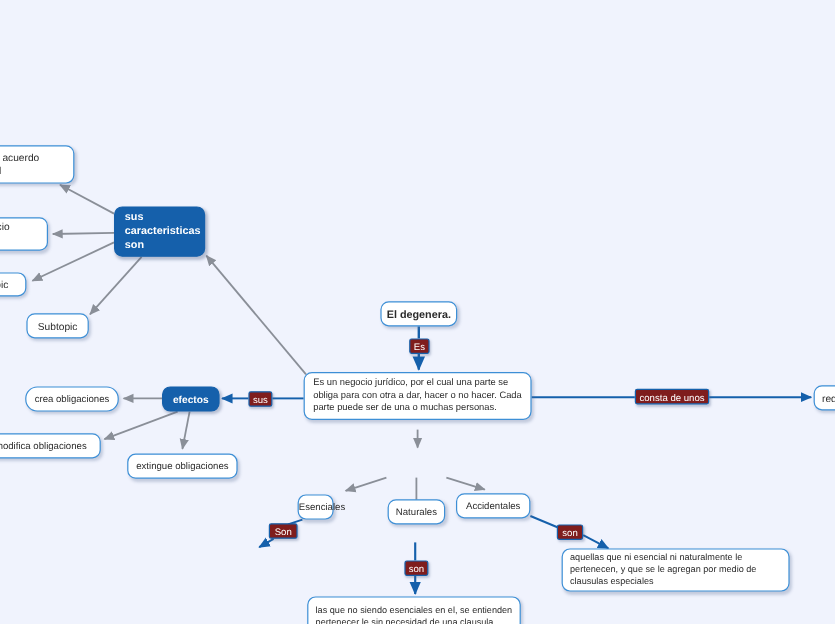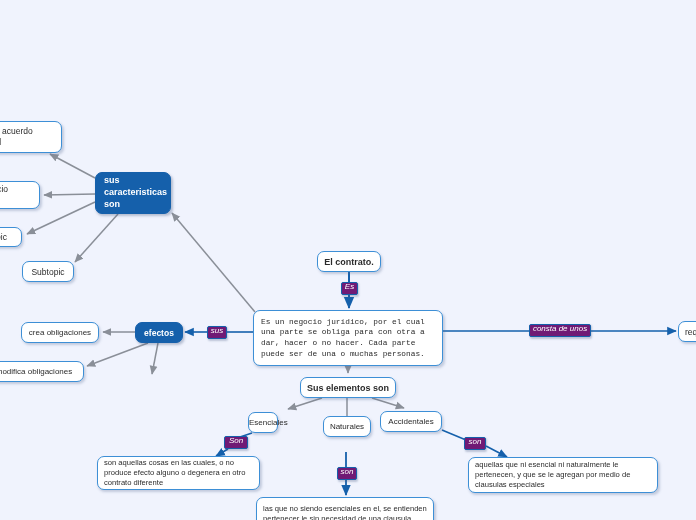--- a/index.html
+++ b/index.html
@@ -57,34 +57,33 @@
   }
 
   
   .n-center { justify-content: center; text-align: center; }
   .n-left   { justify-content: flex-start; text-align: left; }
 
   
   .edge-label {
     position: absolute;
     box-sizing: border-box;
-    background: #701a75;
+    background: #7f1d1d;
     border: 1px solid #1560ab;
     border-radius: 2px;
     color: #ffffff;
     font-size: 8px;
     line-height: 1;
     display: flex;
-    align-items: flex-start;
+    align-items: flex-end;
     justify-content: center;
     padding: 0 4px;
     z-index: 7;
     white-space: nowrap;
     box-shadow: 1px 1.5px 2px rgba(70,90,130,0.30);
-    font-style: italic;
   }
 
   
   #node-acuerdo-convencional {
     left: -22px; top: 121px; width: 84px; height: 32px;
     padding: 3px 6px; font-size: 8.5px; line-height: 1.25;
   }
   #node-negocio-efectos {
     left: -24px; top: 181px; width: 64px; height: 28px;
     padding: 3px 6px; font-size: 8.5px; line-height: 1.25;
@@ -102,38 +101,39 @@
     font-size: 8.5px;
   }
 
   #node-el-contrato {
     left: 317px; top: 251px; width: 64px; height: 21px;
     font-size: 9px; font-weight: bold;
   }
   #label-es { left: 341px; top: 282px; width: 17px; height: 13px; }
 
   #node-definicion {
-    left: 253px; top: 310px; width: 190px; height: 56px;
-    padding: 15px 7px; font-size: 7.8px; line-height: 1.38; font-family: Liberation Mono, monospace;
+    left: 253px; top: 310px; width: 190px; height: 40px;
+    padding: 15px 7px; font-size: 7.8px; line-height: 1.38;
   }
 
   #label-consta-de-unos { left: 529px; top: 324px; width: 62px; height: 13px; }
   #node-requisitos {
     left: 678px; top: 321px; width: 48px; height: 21px;
     padding: 2px 6px; font-size: 8.5px;
   }
 
   #node-efectos {
     left: 135px; top: 322px; width: 48px; height: 21px;
     font-size: 8.5px;
   }
   #label-sus { left: 207px; top: 326px; width: 20px; height: 13px; }
   #node-crea-obligaciones {
     left: 21px; top: 322px; width: 78px; height: 21px;
     font-size: 8px;
+    border-radius: 10px;
   }
   #node-modifica-obligaciones {
     left: -16px; top: 361px; width: 100px; height: 21px;
     font-size: 8px;
   }
   #node-extingue-obligaciones {
     left: 106px; top: 378px; width: 92px; height: 21px;
     font-size: 8px;
   }
 
@@ -241,21 +241,21 @@
     <span class="node-text">sus
 caracteristicas
 son</span>
   </div>
 
   <div class="node node-light n-center" id="node-subtopic">
     <span class="node-text">Subtopic</span>
   </div>
 
   <div class="node node-light n-center" id="node-el-contrato">
-    <span class="node-text">El contrato.</span>
+    <span class="node-text">El degenera.</span>
   </div>
 
   <div class="edge-label" id="label-es">
     <span>Es</span>
   </div>
 
   <div class="node node-light n-left" id="node-definicion">
     <span class="node-text">Es un negocio jurídico, por el cual una parte se obliga para con otra a dar, hacer o no hacer. Cada parte puede ser de una o muchas personas.</span>
   </div>
 
@@ -276,44 +276,41 @@
   </div>
 
   <div class="node node-light n-center" id="node-crea-obligaciones">
     <span class="node-text">crea obligaciones</span>
   </div>
 
   <div class="node node-light n-center" id="node-modifica-obligaciones">
     <span class="node-text">modifica obligaciones</span>
   </div>
 
-
-  <div class="node node-light n-center" id="node-sus-elementos">
-    <span class="node-text">Sus elementos son</span>
-  </div>
+  <div class="node node-light n-center" id="node-extingue-obligaciones">
+    <span class="node-text">extingue obligaciones</span>
+  </div>
+
 
   <div class="node node-light n-center" id="node-esenciales">
     <span class="node-text">Esenciales</span>
   </div>
 
   <div class="node node-light n-center" id="node-naturales">
     <span class="node-text">Naturales</span>
   </div>
 
   <div class="node node-light n-center" id="node-accidentales">
     <span class="node-text">Accidentales</span>
   </div>
 
   <div class="edge-label" id="label-son-esenciales">
     <span>Son</span>
   </div>
 
-  <div class="node node-light n-left" id="node-esenciales-desc">
-    <span class="node-text">son aquellas cosas en las cuales, o no produce efecto alguno o degenera en otro contrato diferente</span>
-  </div>
 
   <div class="edge-label" id="label-son-naturales">
     <span>son</span>
   </div>
 
   <div class="node node-light n-left" id="node-naturales-desc">
     <span class="node-text">las que no siendo esenciales en el, se entienden pertenecer le,sin necesidad de una clausula</span>
   </div>
 
   <div class="edge-label" id="label-son-accidentales">

